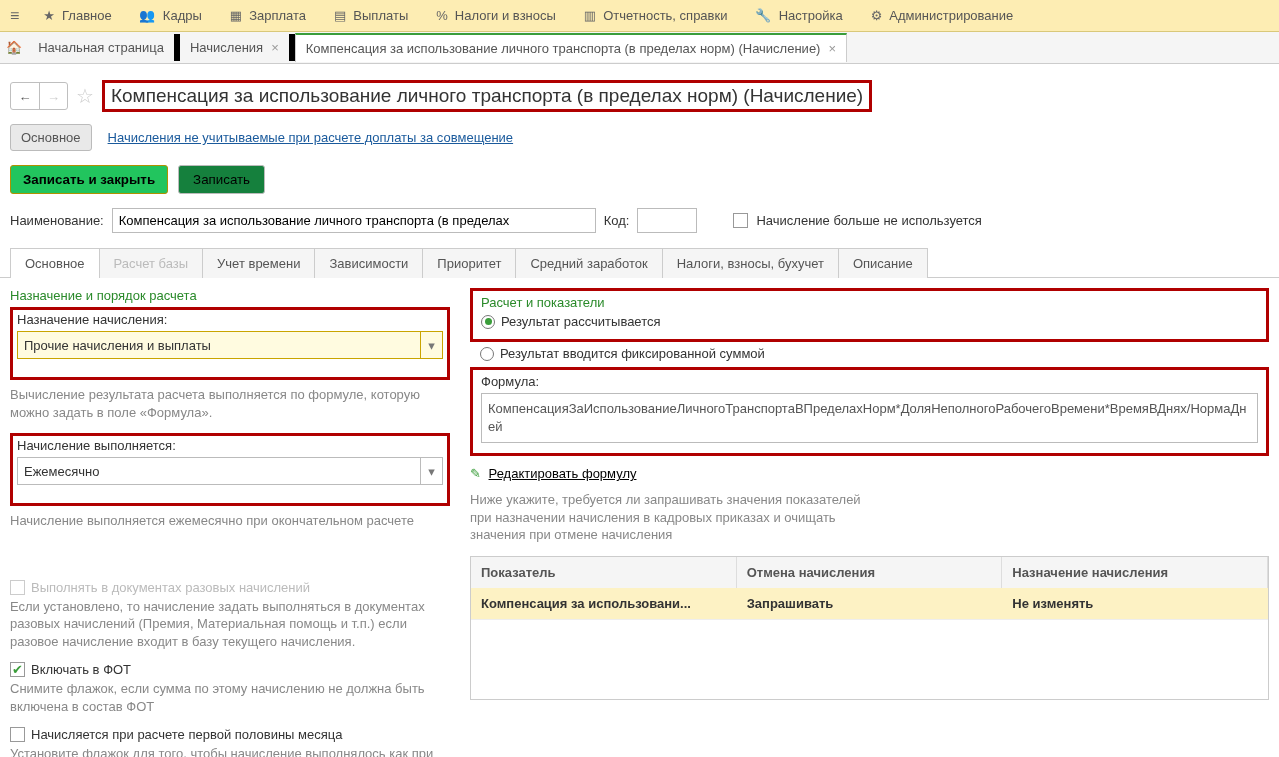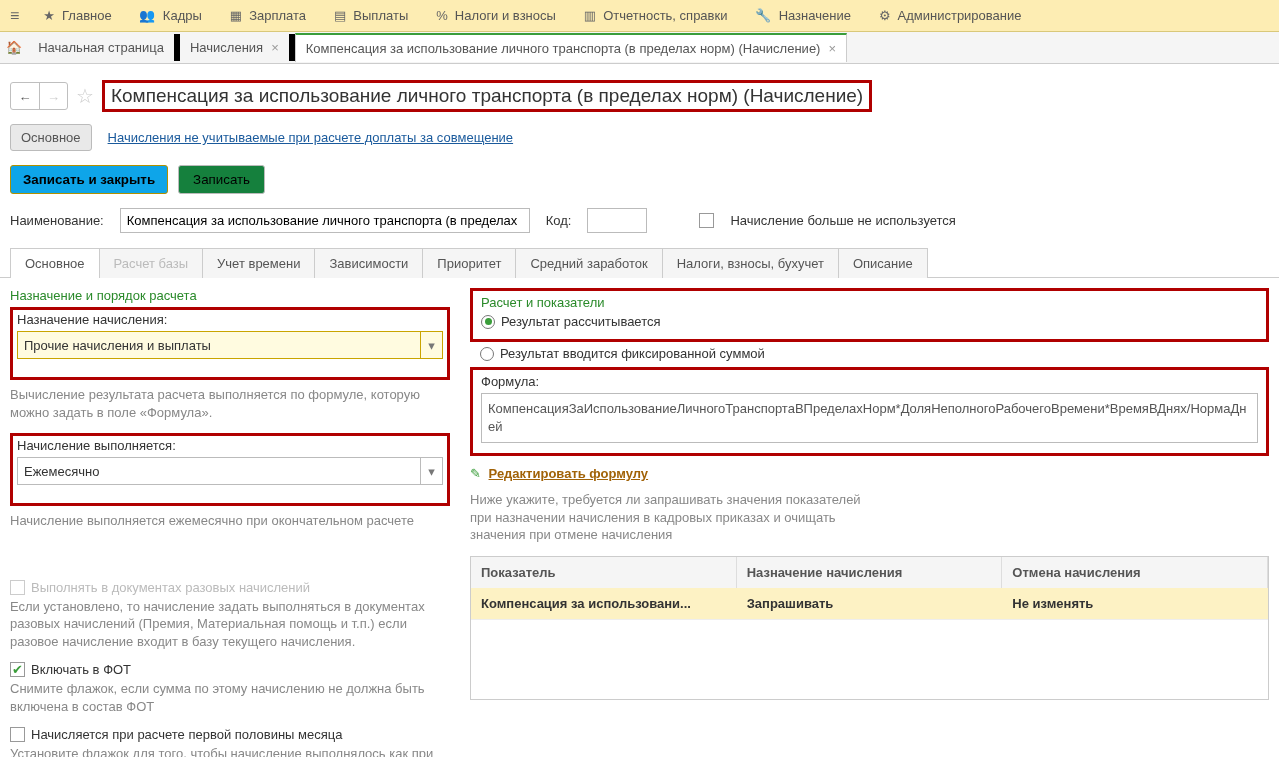--- a/index.html
+++ b/index.html
@@ -23,27 +23,27 @@
 .nav-btn + .nav-btn { border-left: 1px solid #bfbfbf; }
 .nav-btn.disabled { color: #ccc; }
 .star { color: #ccc; font-size: 20px; cursor: pointer; }
 .title-box { border: 3px solid #b00000; padding: 2px 6px; font-size: 19px; color: #333; }
 
 .linkrow { padding: 4px 10px 14px; display: flex; align-items: center; gap: 16px; }
 .linkrow .btn-main { background: #e9e9e9; border: 1px solid #bbb; padding: 5px 10px; border-radius: 3px; color: #555; }
 .linkrow .link { color: #1a5a9c; text-decoration: underline; cursor: pointer; }
 
 .cmdrow { padding: 0 10px 14px; display: flex; gap: 10px; }
-.btn-yellow { background: #0ea5e9; border: 1px solid #b09000; padding: 6px 12px; font-weight: bold; cursor: pointer; border-radius: 3px; }
+.btn-yellow { background: #22c55e; border: 1px solid #b09000; padding: 6px 12px; font-weight: bold; cursor: pointer; border-radius: 3px; }
 .btn-plain { background: #15803d; border: 1px solid #bbb; padding: 6px 14px; cursor: pointer; border-radius: 3px; }
 
-.fieldrow { padding: 0 10px 14px; display: flex; align-items: center; gap: 16px; }
+.fieldrow { padding: 0 10px 14px; display: flex; align-items: center; gap: 8px; }
 .fieldrow label { color: #333; }
 .fieldrow input[type=text] { border: 1px solid #bbb; padding: 4px 6px; font-size: 13px; }
-.fieldrow .name-input { width: 410px; }
+.fieldrow .name-input { width: 484px; }
 .fieldrow .code-input { width: 60px; }
 .chk { width: 15px; height: 15px; border: 1px solid #999; display: inline-flex; align-items: center; justify-content: center; background: #fff; cursor: pointer; }
 .chk.checked { color: #3a9d3a; }
 
 .tabstrip { display: flex; padding: 0 10px; border-bottom: 1px solid #ccc; }
 .tabstrip .ts-tab { padding: 7px 14px; border: 1px solid #ccc; border-bottom: none; background: #f5f5f5; cursor: pointer; position: relative; top: 1px; color: #555; }
 .tabstrip .ts-tab.active { background: #fff; font-weight: normal; }
 .tabstrip .ts-tab.disabled { color: #bbb; }
 .tabstrip .ts-tab + .ts-tab { margin-left: -1px; }
 
@@ -65,21 +65,21 @@
 .chk-row { display: flex; align-items: center; gap: 6px; margin-bottom: 3px; }
 .chk-row .label-dis { color: #bbb; }
 
 .radio-row { display: flex; align-items: center; gap: 6px; margin-bottom: 6px; }
 .radio { width: 14px; height: 14px; border: 1px solid #777; border-radius: 50%; display: inline-flex; align-items: center; justify-content: center; cursor: pointer; }
 .radio.checked::after { content: ""; width: 7px; height: 7px; background: #3a9d3a; border-radius: 50%; }
 
 .formula-box { border: 1px solid #bbb; padding: 6px; background: #fff; color: #555; line-height: 1.4; word-break: break-all; }
 
 .pencil { color: #3a9d3a; display: inline-block; margin-right: 4px; }
-.link2 { color: #a16207; text-decoration: underline; cursor: pointer; font-weight: bold; }
+.link2 { color: #000000; text-decoration: underline; cursor: pointer; }
 
 .tbl { border: 1px solid #ccc; margin-top: 10px; }
 .tbl-row { display: flex; font-weight: bold; }
 .tbl-row + .tbl-row .tbl-cell { border-top: 1px solid #eee; }
 .tbl-cell { padding: 8px 10px; flex: 1; white-space: nowrap; overflow: hidden; text-overflow: ellipsis; }
 .tbl-head { background: #f5f5f5; }
 .tbl-head .tbl-cell { border-right: 1px solid #ddd; color: #555; }
 .tbl-body .tbl-row:first-child { background: #fdf2c4; }
 
 .r-redbox { border: 3px solid #b00000; padding: 4px 8px 10px; }
@@ -110,21 +110,21 @@
     <div class="menu-item">
         <span class="mi-icon">%</span>
         <span>Налоги и взносы</span>
       </div>
     <div class="menu-item">
         <span class="mi-icon">▥</span>
         <span>Отчетность, справки</span>
       </div>
     <div class="menu-item">
         <span class="mi-icon">🔧</span>
-        <span>Назначение</span>
+        <span>Настройка</span>
       </div>
     <div class="menu-item">
         <span class="mi-icon">⚙</span>
         <span>Администрирование</span>
       </div>
   </div>
 </div>
 
 <div class="tabbar">
   <span class="home-icon">🏠</span>
@@ -244,22 +244,22 @@
     <div style="margin:10px 0">
       <span class="pencil">✎</span>
       <span class="link2">Редактировать формулу</span>
     </div>
 
     <div class="help" style="max-width:400px">Ниже укажите, требуется ли запрашивать значения показателей при назначении начисления в кадровых приказах и очищать значения при отмене начисления</div>
 
     <div class="tbl">
       <div class="tbl-row tbl-head">
         <div class="tbl-cell">Показатель</div>
+        <div class="tbl-cell">Отмена начисления</div>
         <div class="tbl-cell">Назначение начисления</div>
-        <div class="tbl-cell">Отмена начисления</div>
       </div>
       <div class="tbl-body">
         <div class="tbl-row">
           <div class="tbl-cell">Компенсация за использовани...</div>
           <div class="tbl-cell">Запрашивать</div>
           <div class="tbl-cell">Не изменять</div>
         </div>
         <div class="tbl-row" style="height:80px">
             <div class="tbl-cell"></div>
             <div class="tbl-cell"></div>

